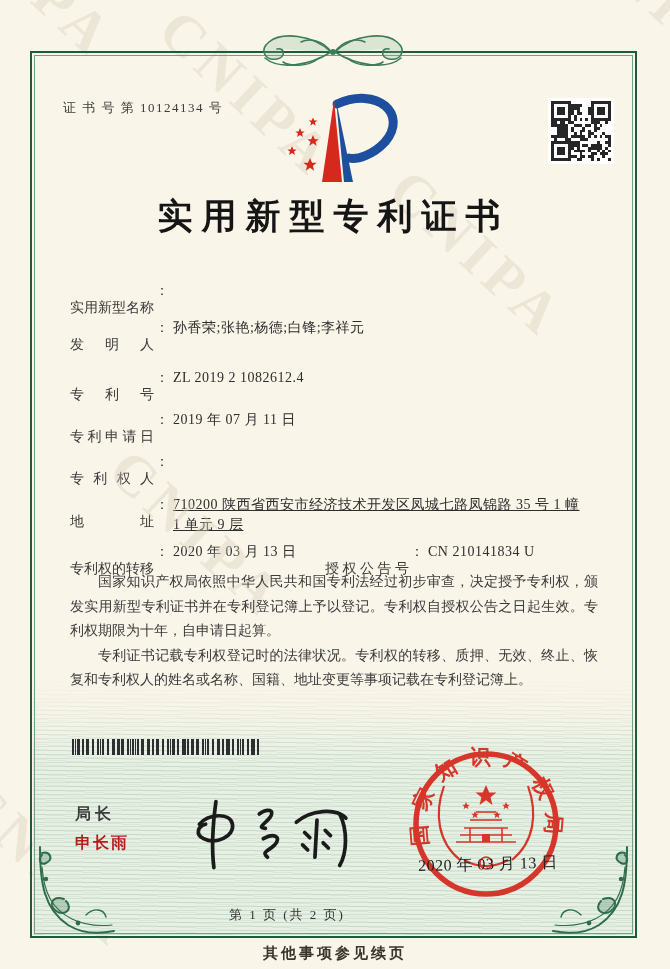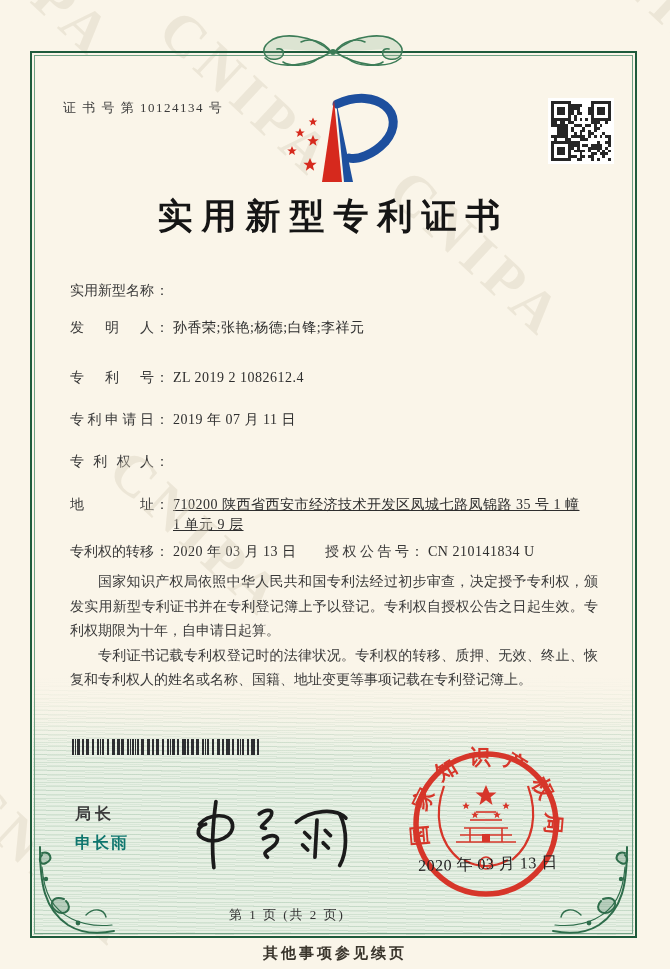--- a/index.html
+++ b/index.html
@@ -31,40 +31,40 @@
   .frame{position:absolute;z-index:3;left:30px;top:51px;width:607px;height:887px;
          border:2.5px solid var(--frame-green);pointer-events:none;}
   .frame::after{content:"";position:absolute;inset:2px;border:1px solid var(--inner-green);}
 
   .abs{position:absolute;z-index:5;}
 
   .cert-no{left:63px;top:99px;font-size:13px;letter-spacing:1.5px;color:#3b3b3b;}
   .title{left:30px;top:193px;width:607px;text-align:center;font-size:35px;font-weight:bold;
          letter-spacing:9px;color:#151515;}
   .frow{position:absolute;left:70px;display:flex;line-height:20px;font-size:14px;color:var(--ink);}
-  .flabel{display:inline-block;width:84px;text-align:justify;text-align-last:justify;color:#3a3a3a;}
+  .flabel{display:inline-block;width:84px;text-align:justify;text-align-last:justify;color:#3a3a3a;margin-top:17px;}
   .fcolon{display:inline-block;margin:0 4px 0 1px;color:#3a3a3a;}
   .fvalue{color:#2e2e2e;letter-spacing:.5px;}
   .fvalue.addr{display:inline-block;width:412px;text-decoration:underline;}
 
   .paras{left:70px;top:570px;width:528px;font-size:14px;line-height:24.5px;color:#3a3a3a;
          text-align:justify;}
   .paras p{text-indent:2em;}
 
   .barcode{left:72px;top:739px;width:187px;height:16px;
     background:
       repeating-linear-gradient(90deg,#15151a 0 2px,transparent 2px 5px),
       repeating-linear-gradient(90deg,#15151a 0 1px,transparent 1px 7px),
       repeating-linear-gradient(90deg,transparent 0 3px,#15151a 3px 4px,transparent 4px 11px);
     opacity:.88;}
 
   .officer-role{left:75px;top:804px;font-family:Liberation Serif, serif;
       font-size:16px;font-weight:bold;color:#3c3c3c;letter-spacing:4px;}
   .officer-name{left:75px;top:833px;font-family:"Liberation Sans","DejaVu Sans",sans-serif;
-      font-size:16px;font-weight:bold;color:#0f766e;letter-spacing:2px;}
+      font-size:16px;font-weight:bold;color:#b91c1c;letter-spacing:2px;}
   .signature{left:185px;top:793px;width:165px;height:78px;z-index:5;}
 
   .seal{left:408px;top:746px;width:156px;height:156px;z-index:6;}
   .seal-date{left:418px;top:854px;width:160px;z-index:7;font-size:16px;color:#222;
       letter-spacing:.5px;transform:rotate(-1.5deg);white-space:nowrap;}
 
   .page-indicator{left:30px;top:906px;width:514px;text-align:center;font-size:13px;
       letter-spacing:2px;color:#333;z-index:5;}
   .continuation{left:0;top:944px;width:670px;text-align:center;font-size:15px;font-weight:bold;
       letter-spacing:3px;color:#3a352c;z-index:5;font-family:Liberation Mono, monospace;}

